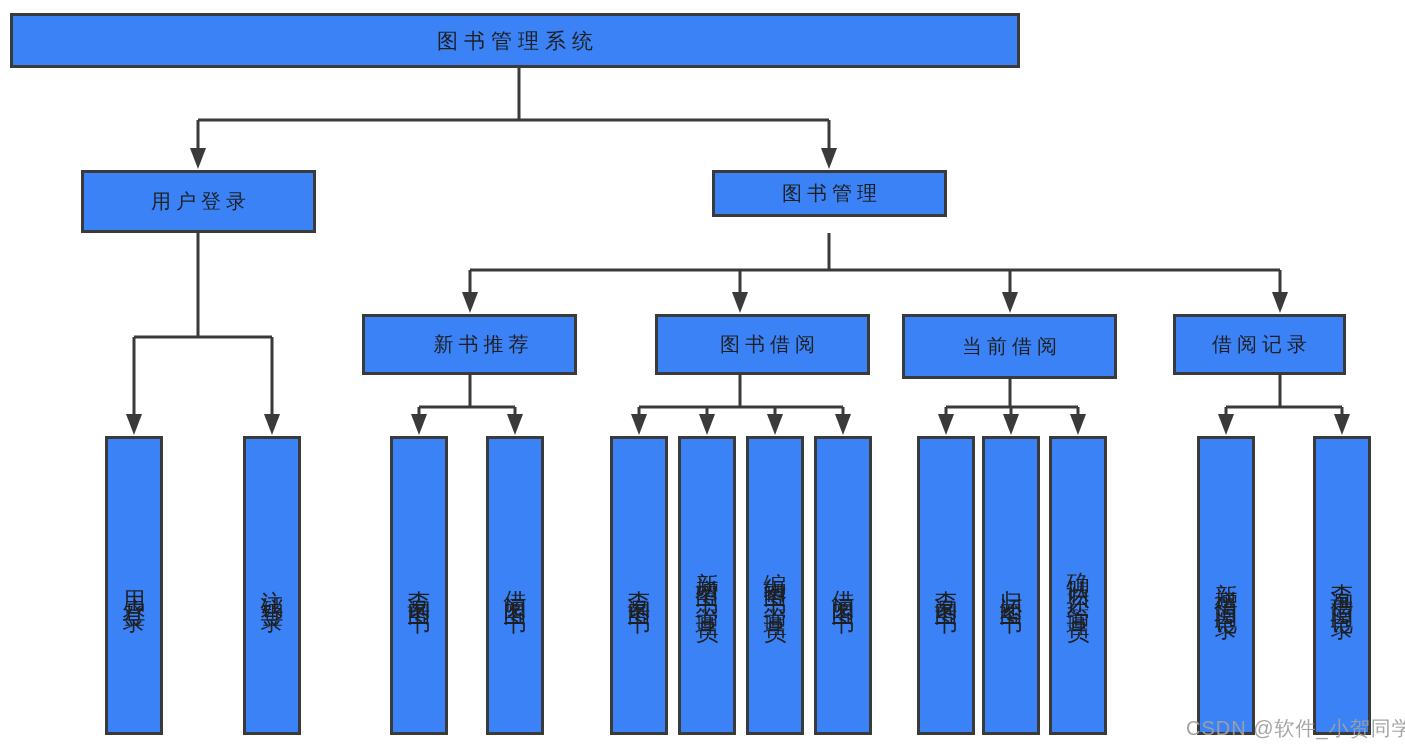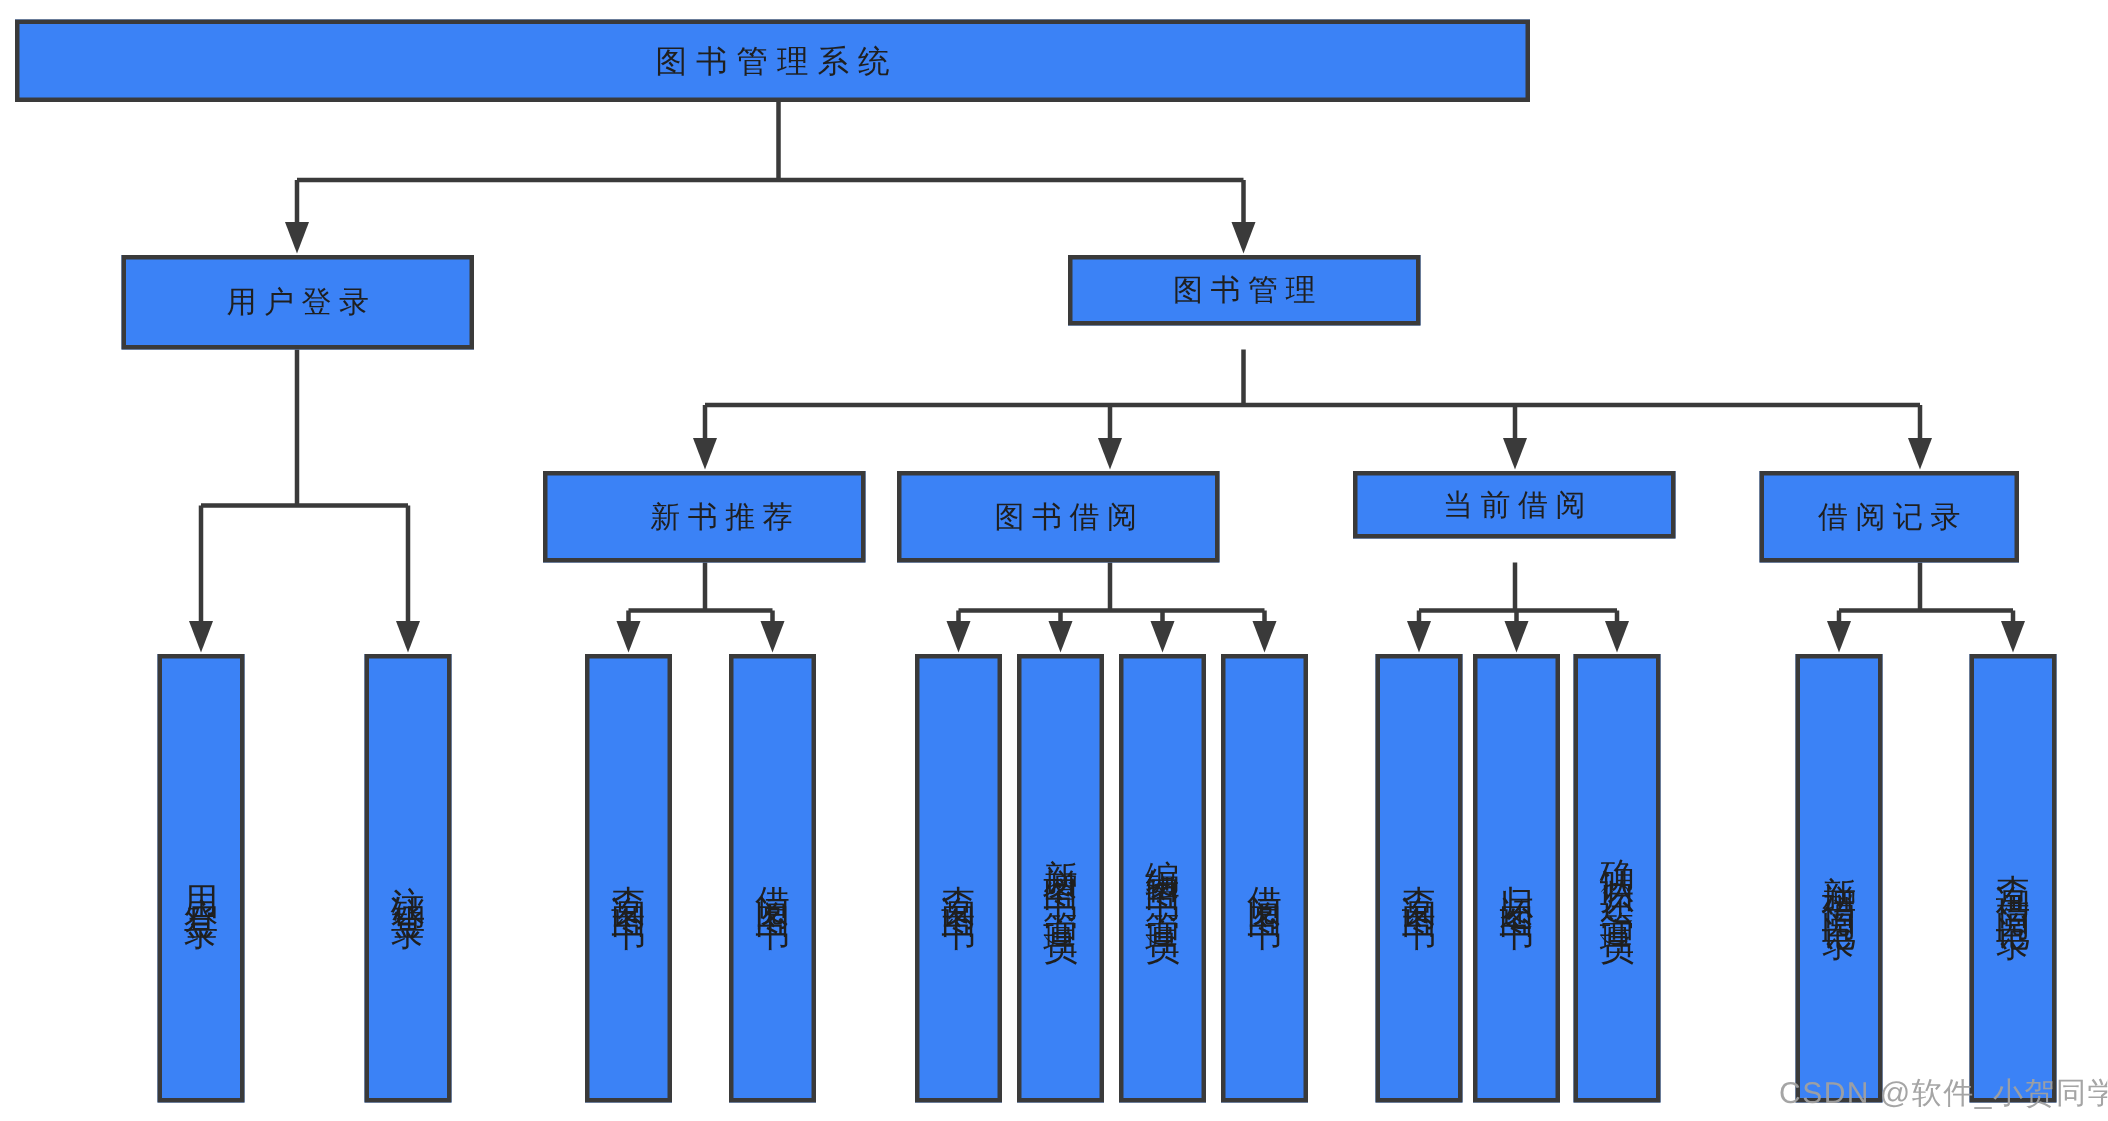--- a/index.html
+++ b/index.html
@@ -119,22 +119,22 @@
       <polygon points="1334,414 1350,414 1342,435"></polygon>
     </g>
   </svg>
 
   <div class="node h root" style="left:10px; top:13px; width:1010px; height:55px;">图书管理系统</div>
 
   <div class="node h" style="left:81px; top:170px; width:235px; height:63px;">用户登录</div>
   <div class="node h" style="left:712px; top:170px; width:235px; height:47px;">图书管理</div>
 
   <div class="node h" style="left:362px; top:314px; width:215px; height:61px;padding-left:23px;">新书推荐</div>
-  <div class="node h" style="left:598px; top:314px; width:215px; height:61px;padding-left:10px;">图书借阅</div>
-  <div class="node h" style="left:902px; top:314px; width:215px; height:45px;">当前借阅</div>
+  <div class="node h" style="left:655px; top:314px; width:215px; height:61px;padding-left:10px;">图书借阅</div>
+  <div class="node h" style="left:902px; top:314px; width:215px; height:65px;">当前借阅</div>
   <div class="node h" style="left:1173px; top:314px; width:173px; height:61px;">借阅记录</div>
 
   <div class="node leaf" style="left:105px;">
     <span class="vtext">用户登录</span>
   </div>
   <div class="node leaf" style="left:243px;">
     <span class="vtext">注销登录</span>
   </div>
 
   <div class="node leaf" style="left:390px;">

